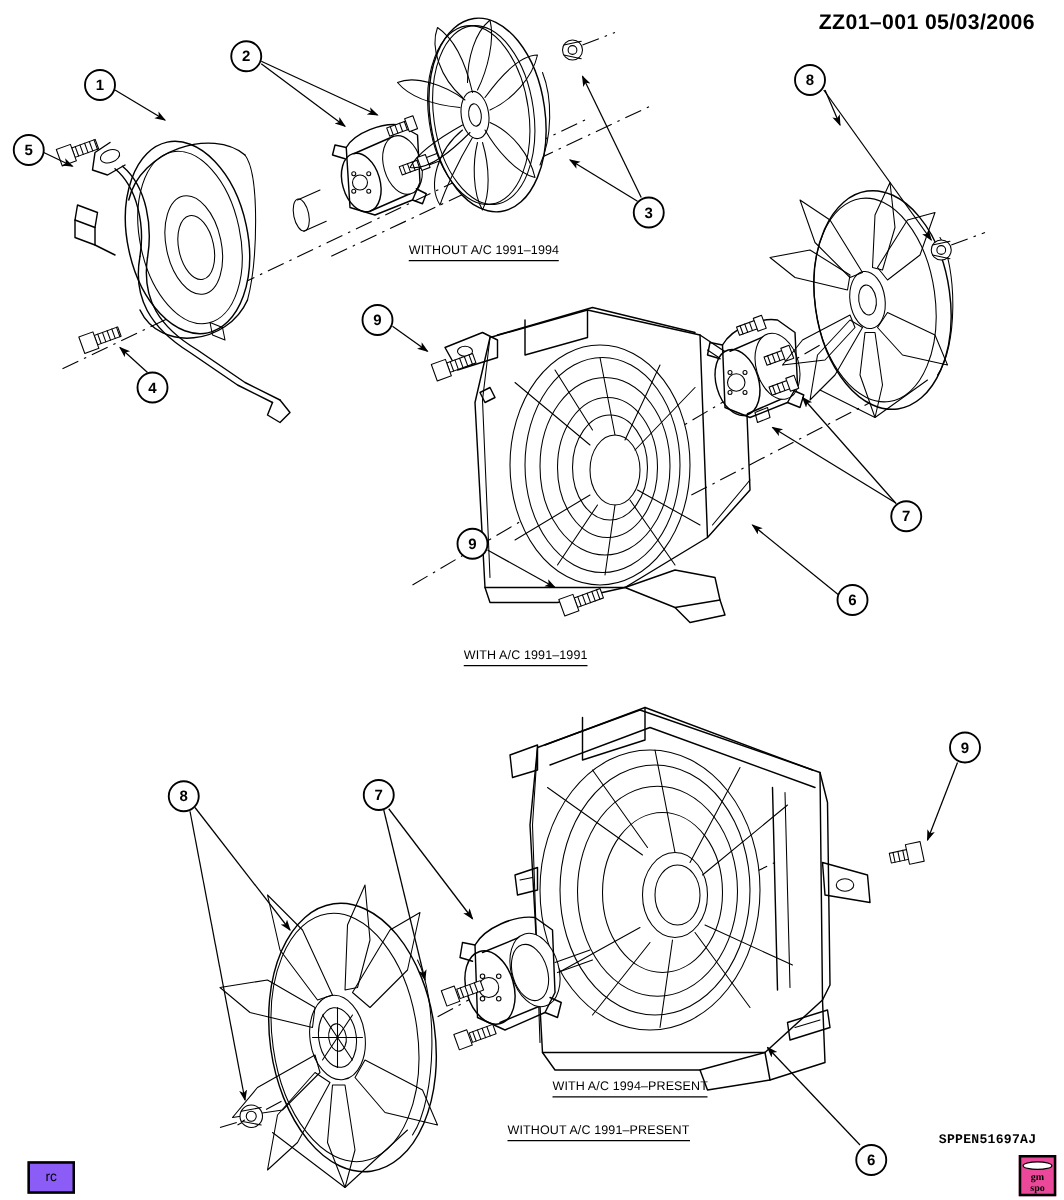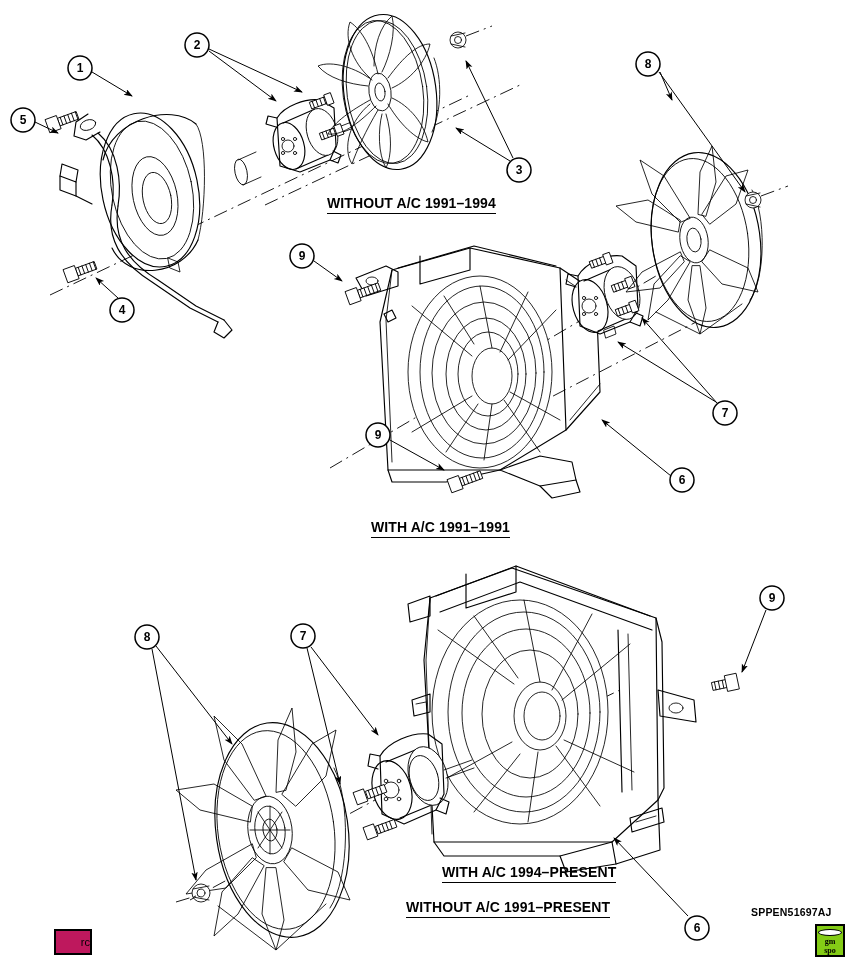--- a/index.html
+++ b/index.html
@@ -10,34 +10,35 @@
     color:#000;
   }
   #sheet{position:absolute;left:0;top:0;width:851px;height:960px;}
   svg.layer{position:absolute;left:0;top:0;width:851px;height:960px;}
 
   .hdr{
     position:absolute;font-size:17px;font-weight:bold;letter-spacing:0.3px;
     white-space:nowrap;
   }
   .sectlabel{
-    position:absolute;font-size:14px;font-weight:bold;white-space:nowrap;
+    position:absolute;font-size:10px;font-weight:normal;white-space:nowrap;
     letter-spacing:0.1px;padding-bottom:2px;border-bottom:1.4px solid #000;
   }
   .drawcode{
     position:absolute;font-size:10.5px;font-weight:bold;white-space:nowrap;
     letter-spacing:0.2px;
+    font-family:Liberation Mono, monospace;
   }
   .rcbox{
-    position:absolute;border:2px solid #000;background:#be185d;
-    display:flex;align-items:center;justify-content:flex-end;
-    font-size:11px;font-weight:normal;margin-left:32px;
+    position:absolute;border:2px solid #000;background:#8b5cf6;
+    display:flex;align-items:center;justify-content:center;
+    font-size:11px;font-weight:normal;
   }
   .gmbox{
-    position:absolute;border:2.5px solid #000;background:#84cc16;
+    position:absolute;border:2.5px solid #000;background:#ec4899;
     display:flex;flex-direction:column;align-items:center;justify-content:flex-start;
     padding-top:3px;box-sizing:border-box;
   }
   .gmbox .oval{
     width:22px;height:11px;border-radius:50%;background:#fff;border:1.5px solid #000;
     margin-bottom:2px;
   }
   .gmbox .gm,.gmbox .spo{
     font-size:8px;font-weight:bold;line-height:8.5px;font-family:"Liberation Serif","DejaVu Serif",serif;
   }
@@ -45,20 +46,21 @@
     position:absolute;font-size:12px;font-weight:bold;
     width:24px;height:24px;line-height:24px;text-align:center;
     pointer-events:none;
   }
 </style>
 </head>
 <body>
 
 <div id="sheet">
 
+  <div class="hdr" style="left:655px;top:8px;">ZZ01–001  05/03/2006</div>
 
   <svg class="layer" viewBox="0 0 851 960">
     <defs>
       <marker id="arrowhead" markerWidth="9" markerHeight="9" refX="8" refY="3.2" orient="auto" markerUnits="userSpaceOnUse">
         <path d="M0,0 L9,3.2 L0,6.4 L2.2,3.2 Z" fill="#000"></path>
       </marker>
       <style>
         .ln{fill:none;stroke:#000;stroke-width:1.15;stroke-linejoin:round;stroke-linecap:round;}
         .lnT{fill:none;stroke:#000;stroke-width:0.85;stroke-linejoin:round;stroke-linecap:round;}
         .lnH{fill:none;stroke:#000;stroke-width:1.6;stroke-linejoin:round;stroke-linecap:round;}

